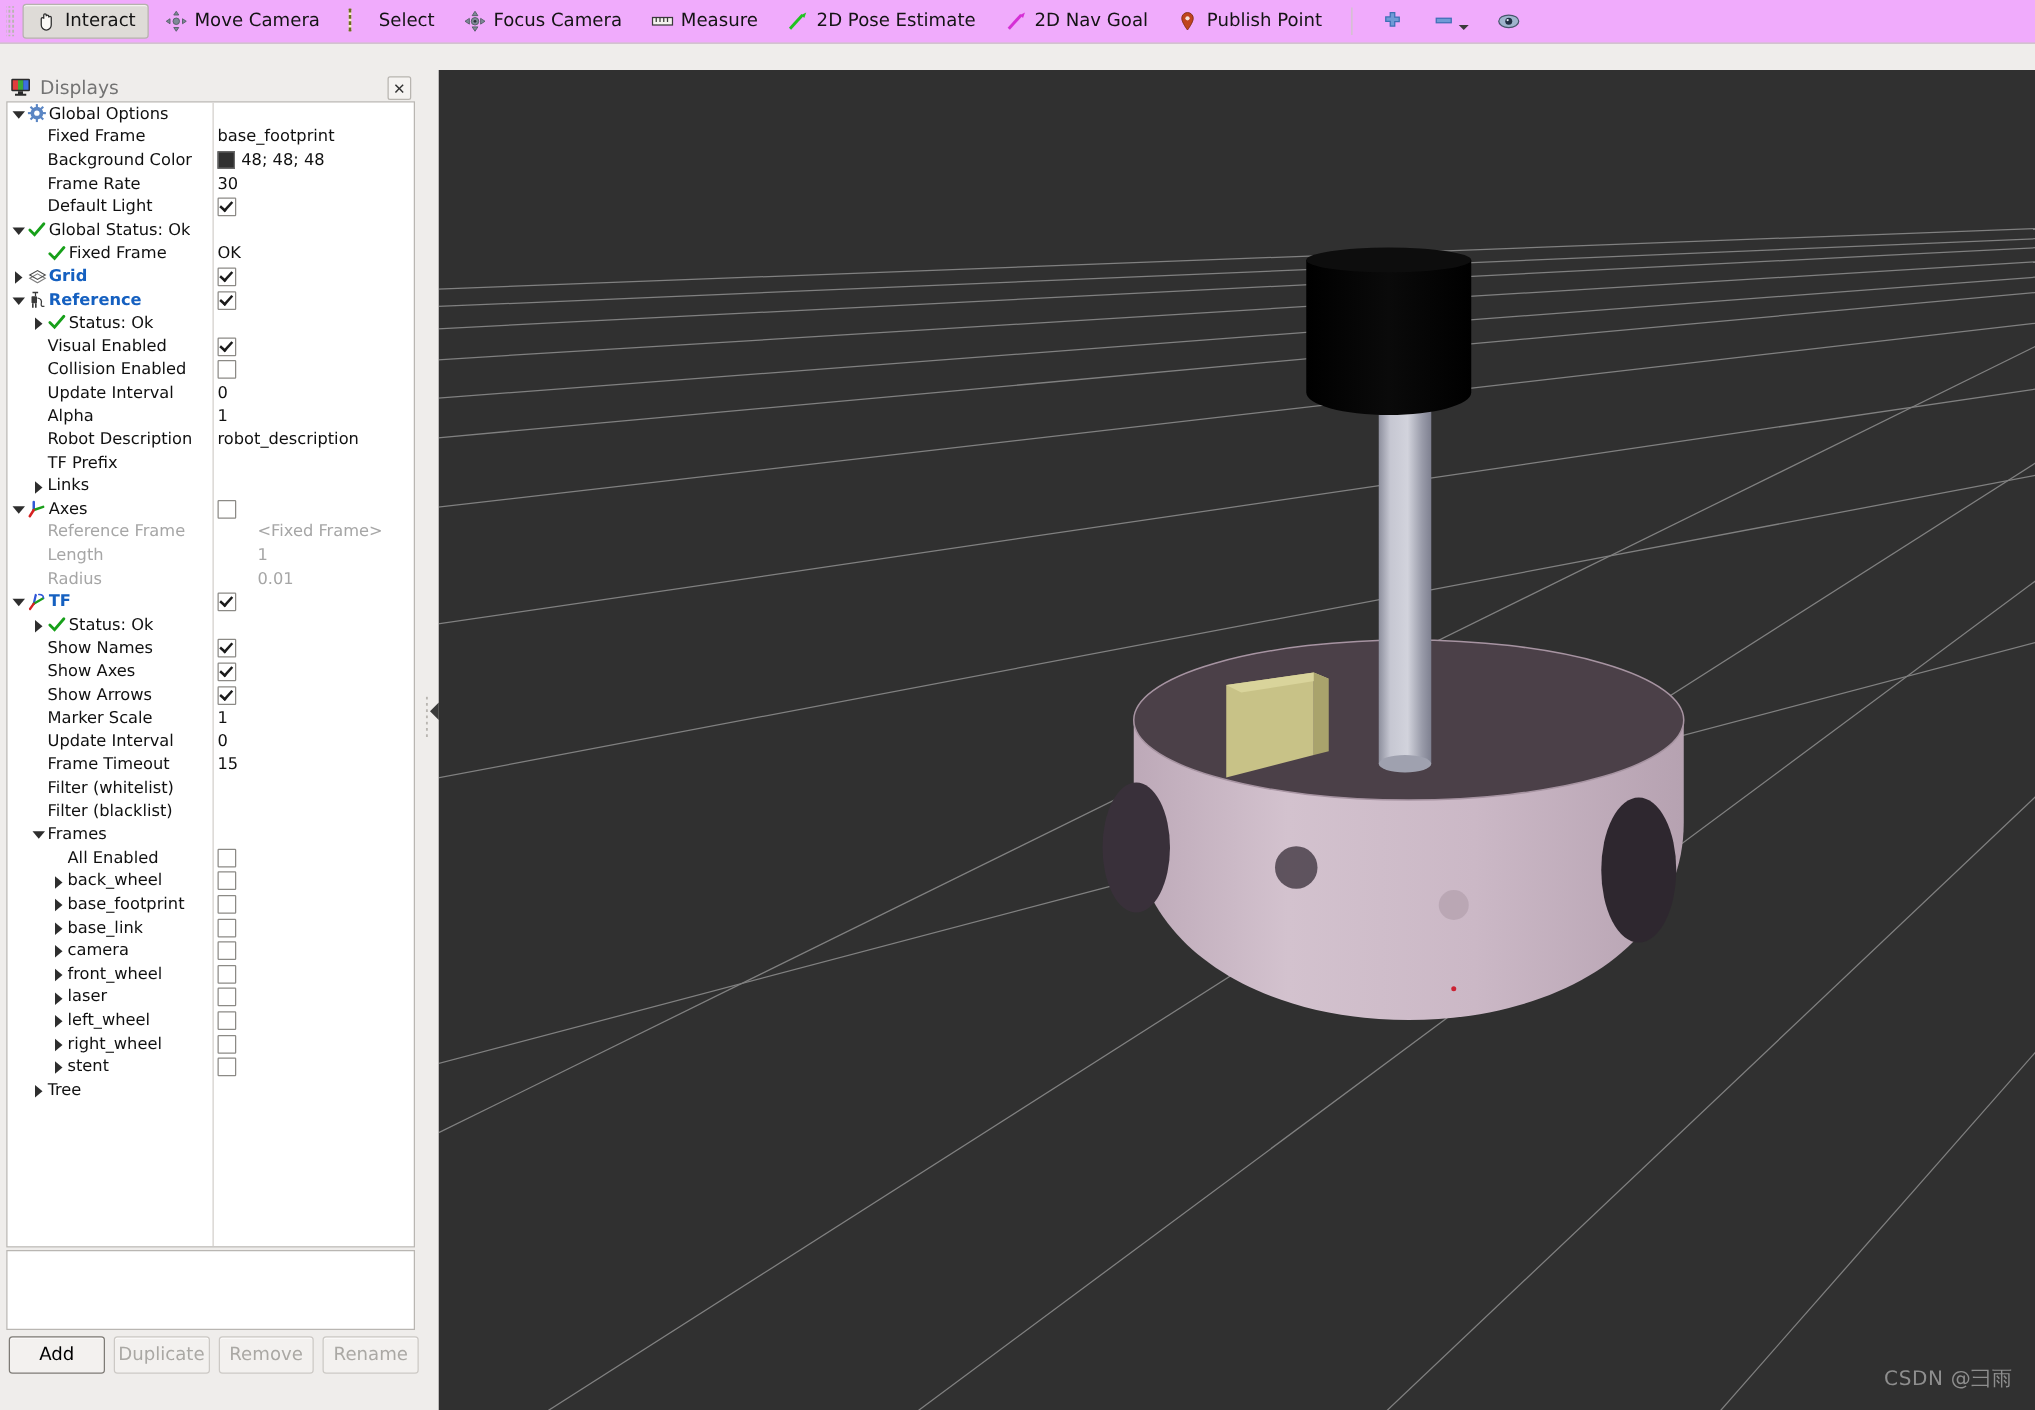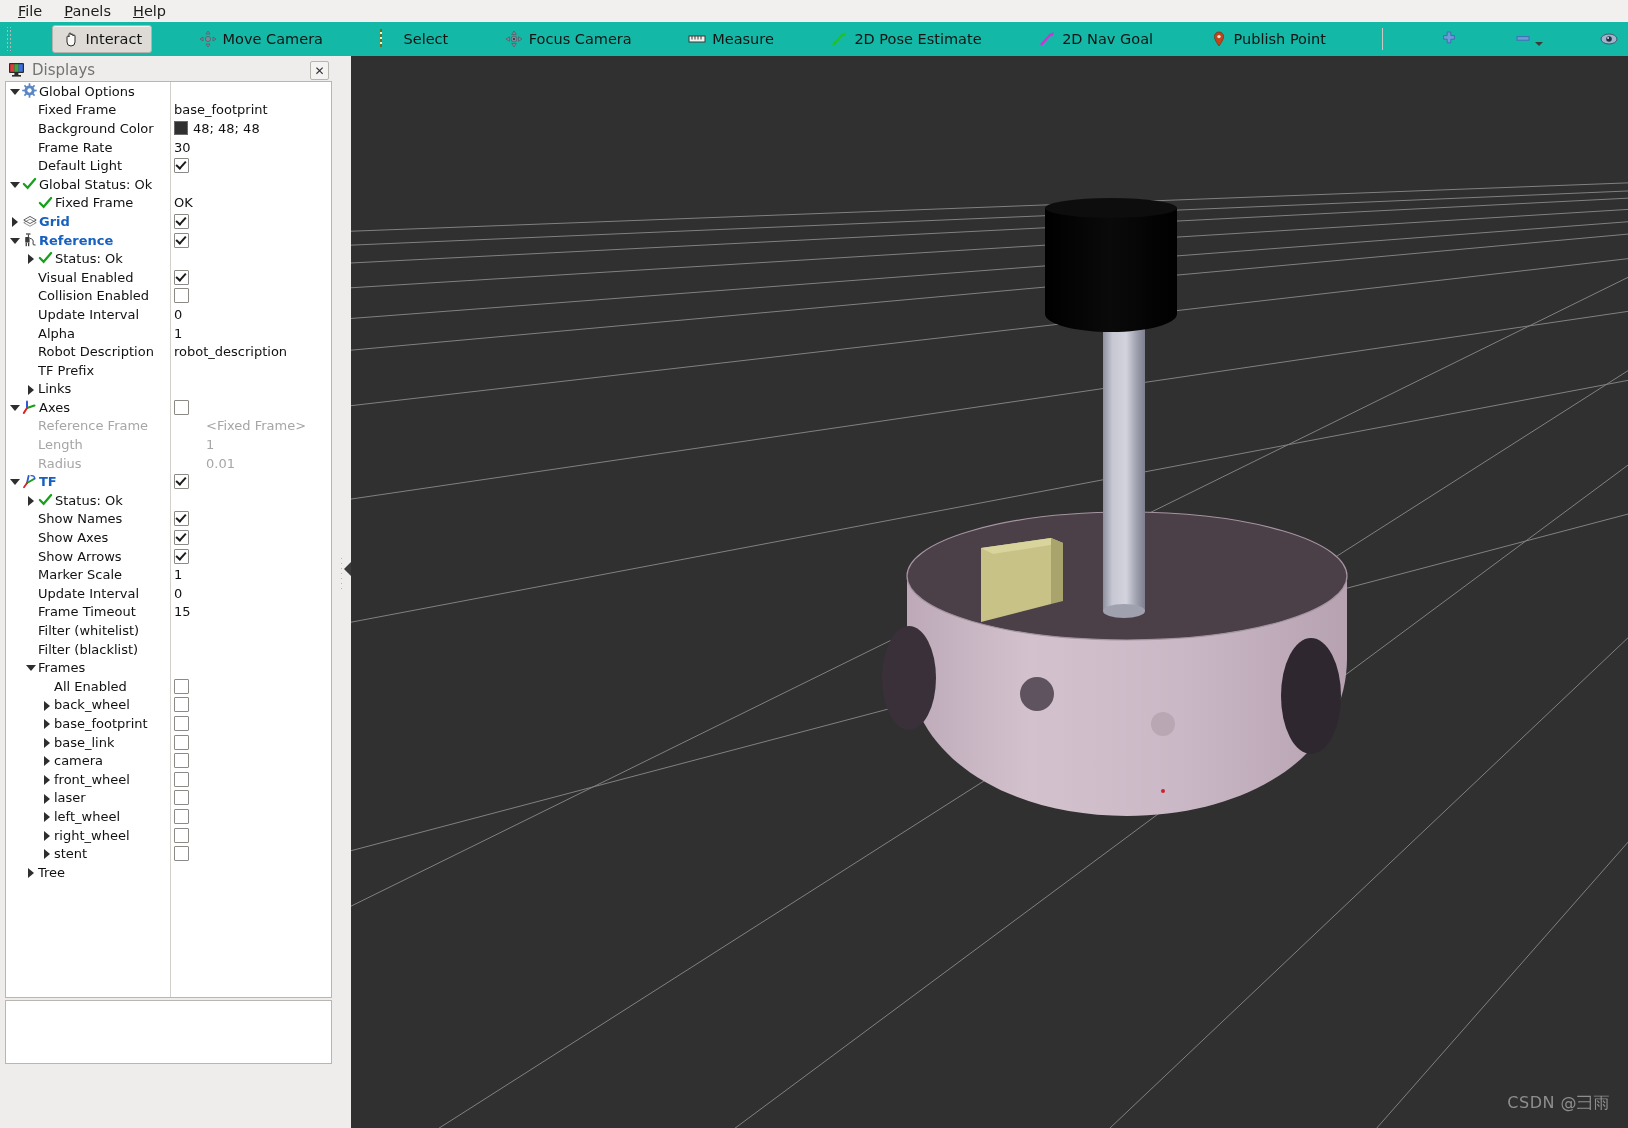--- a/index.html
+++ b/index.html
@@ -12,22 +12,22 @@
   }
   #app{position:relative;width:1628px;height:1128px;}
 
   
   .menubar{height:22px;background:#f2f0ee;display:flex;align-items:center;padding-left:8px;gap:2px;}
   .menubar .mi{padding:2px 10px;font-size:14.5px;color:#1b1b1b;cursor:default;}
   .menubar .mi u{text-decoration:underline;}
 
   
   .toolbar{
-    height:34px;background:#14b8a6;border-bottom:1px solid #c9c6c2;
-    display:flex;align-items:center;padding-left:4px;gap:3px;justify-content:space-between;
+    height:34px;background:#f0abfc;border-bottom:1px solid #c9c6c2;
+    display:flex;align-items:center;padding-left:4px;gap:3px;
   }
   .tgrip{width:7px;height:24px;margin:0 3px 0 1px;
     background-image:radial-gradient(circle, #b9b6b1 1px, transparent 1px);
     background-size:3px 4px;background-position:1px 2px;}
   .tbtn{
     display:flex;align-items:center;gap:6px;height:26px;
     padding:0 9px;border:1px solid transparent;border-radius:3px;
     font-size:14.5px;color:#141414;white-space:nowrap;cursor:default;
   }
   .tbtn.active{background:#dedbd7;border:1px solid #b5b2ad;
@@ -107,25 +107,20 @@
 
   
   .render svg{position:absolute;left:0;top:0;}
   .watermark{position:absolute;right:18px;bottom:14px;color:#8e8e8e;font-size:16px;letter-spacing:.5px;}
 </style>
 </head>
 <body>
 
 <div id="app">
 
-  <div class="menubar">
-    <div class="mi"><u>F</u><span>ile</span></div>
-    <div class="mi"><u>P</u><span>anels</span></div>
-    <div class="mi"><u>H</u><span>elp</span></div>
-  </div>
 
   <div class="toolbar">
     <div class="tgrip"></div>
 
     <div class="tbtn active">
       <span class="ticon ic-hand">
         <svg width="18" height="18" viewBox="0 0 18 18">
           <path d="M5 12 L5 7 a1 1 0 0 1 2 0 L7 4 a1 1 0 0 1 2 0 L9 5 a1 1 0 0 1 2 0 L11 6 a1 1 0 0 1 2 0 L13 12 a4 4 0 0 1 -8 0 Z" fill="#fbf9f6" stroke="#2b2b2b" stroke-width="1"></path>
         </svg>
       </span>
@@ -746,20 +741,34 @@
                   <span class="tw closed"></span>
                   <span class="lbl">Tree</span>
                 </div>
                 <div class="valcell"></div>
               </div>
             </div>
         </div>
 
         <div class="notebox"></div>
 
+        <div class="btnrow">
+          <div class="pbtn strong">
+            <span>Add</span>
+          </div>
+          <div class="pbtn disabled">
+            <span>Duplicate</span>
+          </div>
+          <div class="pbtn disabled">
+            <span>Remove</span>
+          </div>
+          <div class="pbtn disabled">
+            <span>Rename</span>
+          </div>
+        </div>
 
       </div>
     </div>
 
     <div class="splitter">
       <div class="dots"></div>
       <div class="arrow"></div>
     </div>
 
     <div class="render">

